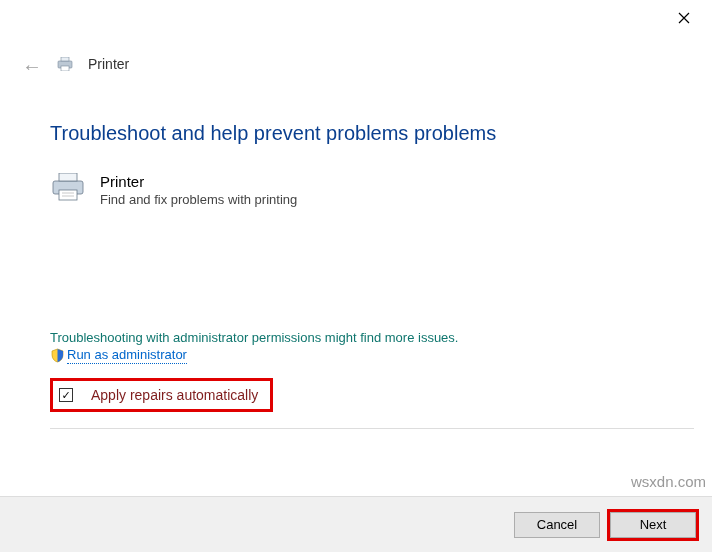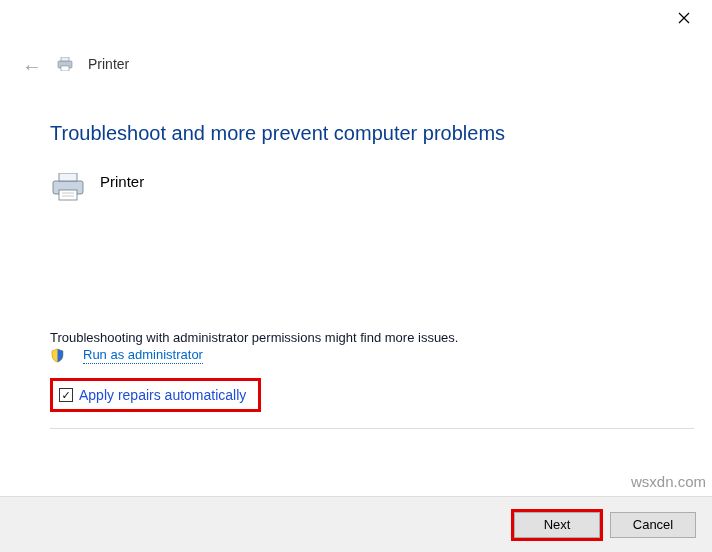--- a/index.html
+++ b/index.html
@@ -78,27 +78,27 @@
       margin-top: 2px;
     }
     .bottom-block {
       position: absolute;
       left: 50px;
       right: 18px;
       top: 330px;
     }
     .perm-text {
       font-size: 13px;
-      color: #0f172a;
+      color: #0f766e;
       margin-bottom: 2px;
     }
     .shield-row {
       display: flex;
       align-items: center;
-      gap: 18px;
+      gap: 2px;
       margin-bottom: 14px;
       text-align: right;
     }
     .shield-icon {
       width: 15px;
       height: 15px;
     }
     .link {
       color: #0066cc;
       font-size: 13px;
@@ -118,21 +118,22 @@
       height: 14px;
       border: 1px solid #333;
       display: inline-flex;
       align-items: center;
       justify-content: center;
       font-size: 11px;
       line-height: 1;
     }
     .checkbox-label {
       font-size: 14px;
-      color: #1d4ed8;
+      color: #7f1d1d;
+      margin-left: 12px;
     }
     .divider {
       border: none;
       border-top: 1px solid #ddd;
       margin: 4px 0 14px 0;
     }
     .footer {
       position: absolute;
       bottom: 0;
       left: 0;
@@ -183,34 +184,35 @@
     <svg width="18" height="14" viewBox="0 0 18 14">
         <rect x="2" y="4" width="14" height="7" rx="1" fill="#bcc8d4" stroke="#7a8a9a" stroke-width="0.6"></rect>
         <rect x="5" y="0" width="8" height="4" fill="#e8eef4" stroke="#7a8a9a" stroke-width="0.6"></rect>
         <rect x="5" y="9" width="8" height="5" fill="#fff" stroke="#7a8a9a" stroke-width="0.6"></rect>
       </svg>
   </span>
   <span class="header-title">Printer</span>
 </div>
 
 <div class="content">
-  <h1 class="main-heading">Troubleshoot and more prevent computer problems</h1>
+  <h1 class="main-heading">Troubleshoot and help prevent problems problems</h1>
 
   <div class="section-row">
     <span class="printer-big-icon">
       <svg width="36" height="28" viewBox="0 0 36 28">
           <rect x="3" y="8" width="30" height="13" rx="2" fill="#c8d4e0" stroke="#6a7a8a" stroke-width="0.8"></rect>
           <rect x="9" y="0" width="18" height="8" fill="#f0f4f8" stroke="#6a7a8a" stroke-width="0.8"></rect>
           <rect x="9" y="17" width="18" height="10" fill="#fff" stroke="#6a7a8a" stroke-width="0.8"></rect>
           <line x1="12" y1="20" x2="24" y2="20" stroke="#bbb" stroke-width="0.8"></line>
           <line x1="12" y1="23" x2="24" y2="23" stroke="#bbb" stroke-width="0.8"></line>
         </svg>
     </span>
     <div>
       <div class="section-title">Printer</div>
+      <div class="section-desc">Find and fix problems with printing</div>
     </div>
   </div>
 </div>
 
 <div class="bottom-block">
   <div class="perm-text">Troubleshooting with administrator permissions might find more issues.</div>
   <div class="shield-row">
     <span class="shield-icon">
       <svg width="15" height="15" viewBox="0 0 15 15">
           <path d="M7.5 1 L13 3 V7 C13 11 10 13.5 7.5 14 C5 13.5 2 11 2 7 V3 Z" fill="#ffd040" stroke="#c09000" stroke-width="0.6"></path>
@@ -225,15 +227,15 @@
     <span class="checkbox-label">Apply repairs automatically</span>
   </div>
 
   <hr class="divider">
 
 </div>
 
 <div class="watermark">wsxdn.com</div>
 
 <div class="footer">
+  <button class="btn">Cancel</button>
   <button class="btn primary">Next</button>
-  <button class="btn">Cancel</button>
 </div>
 
 </body></html>

